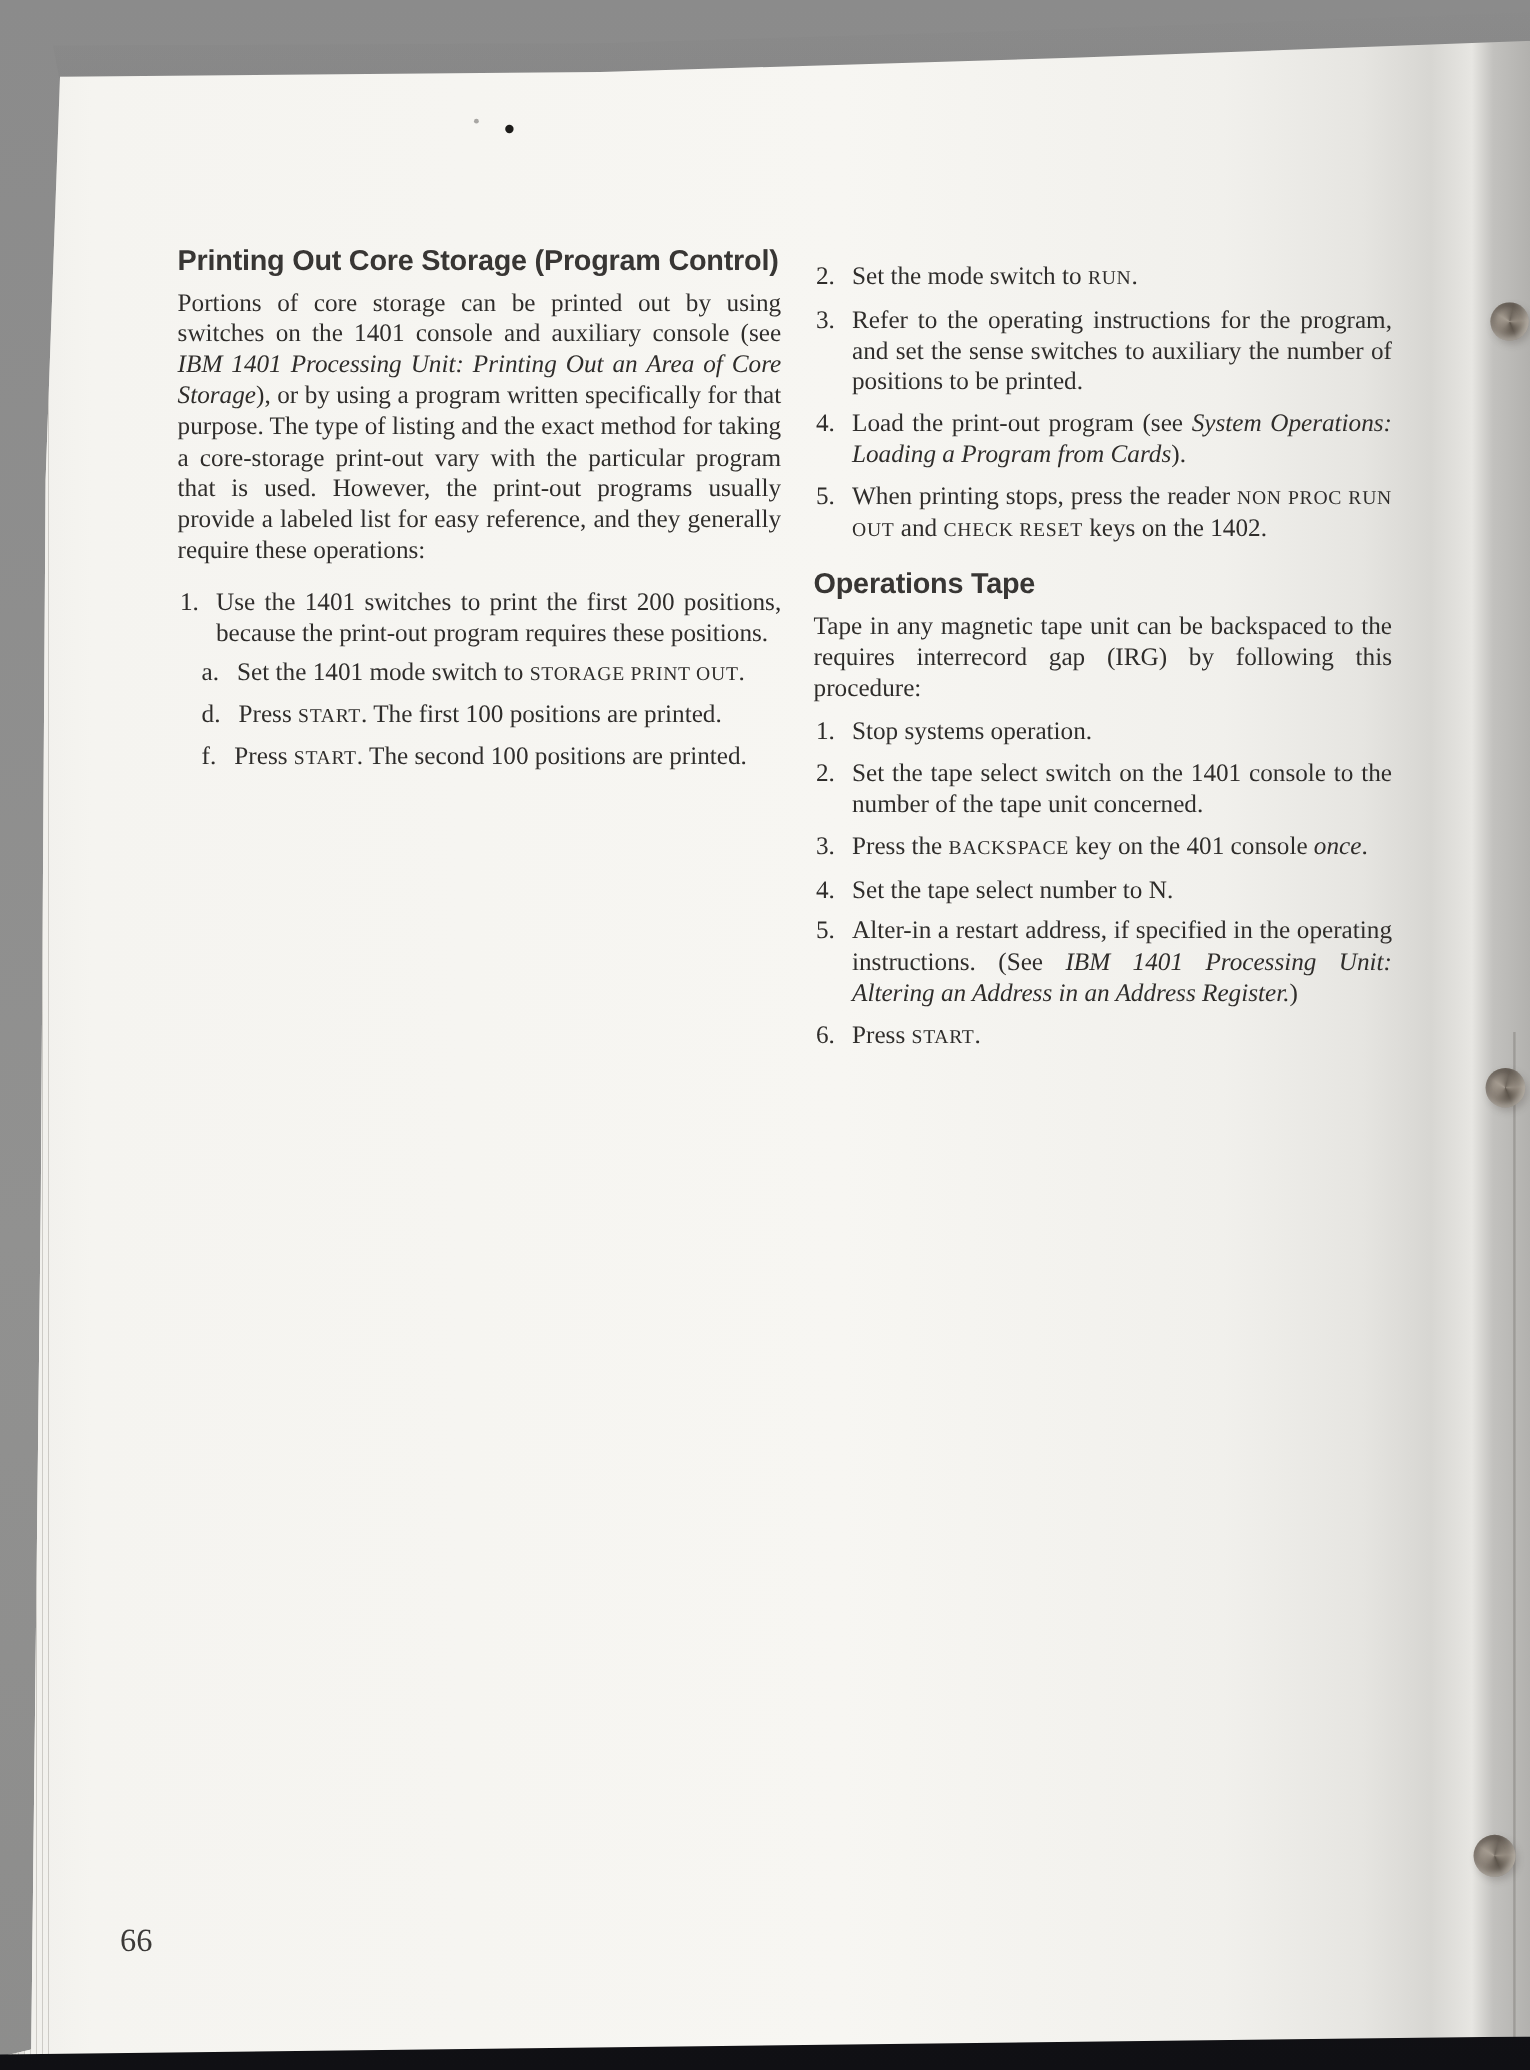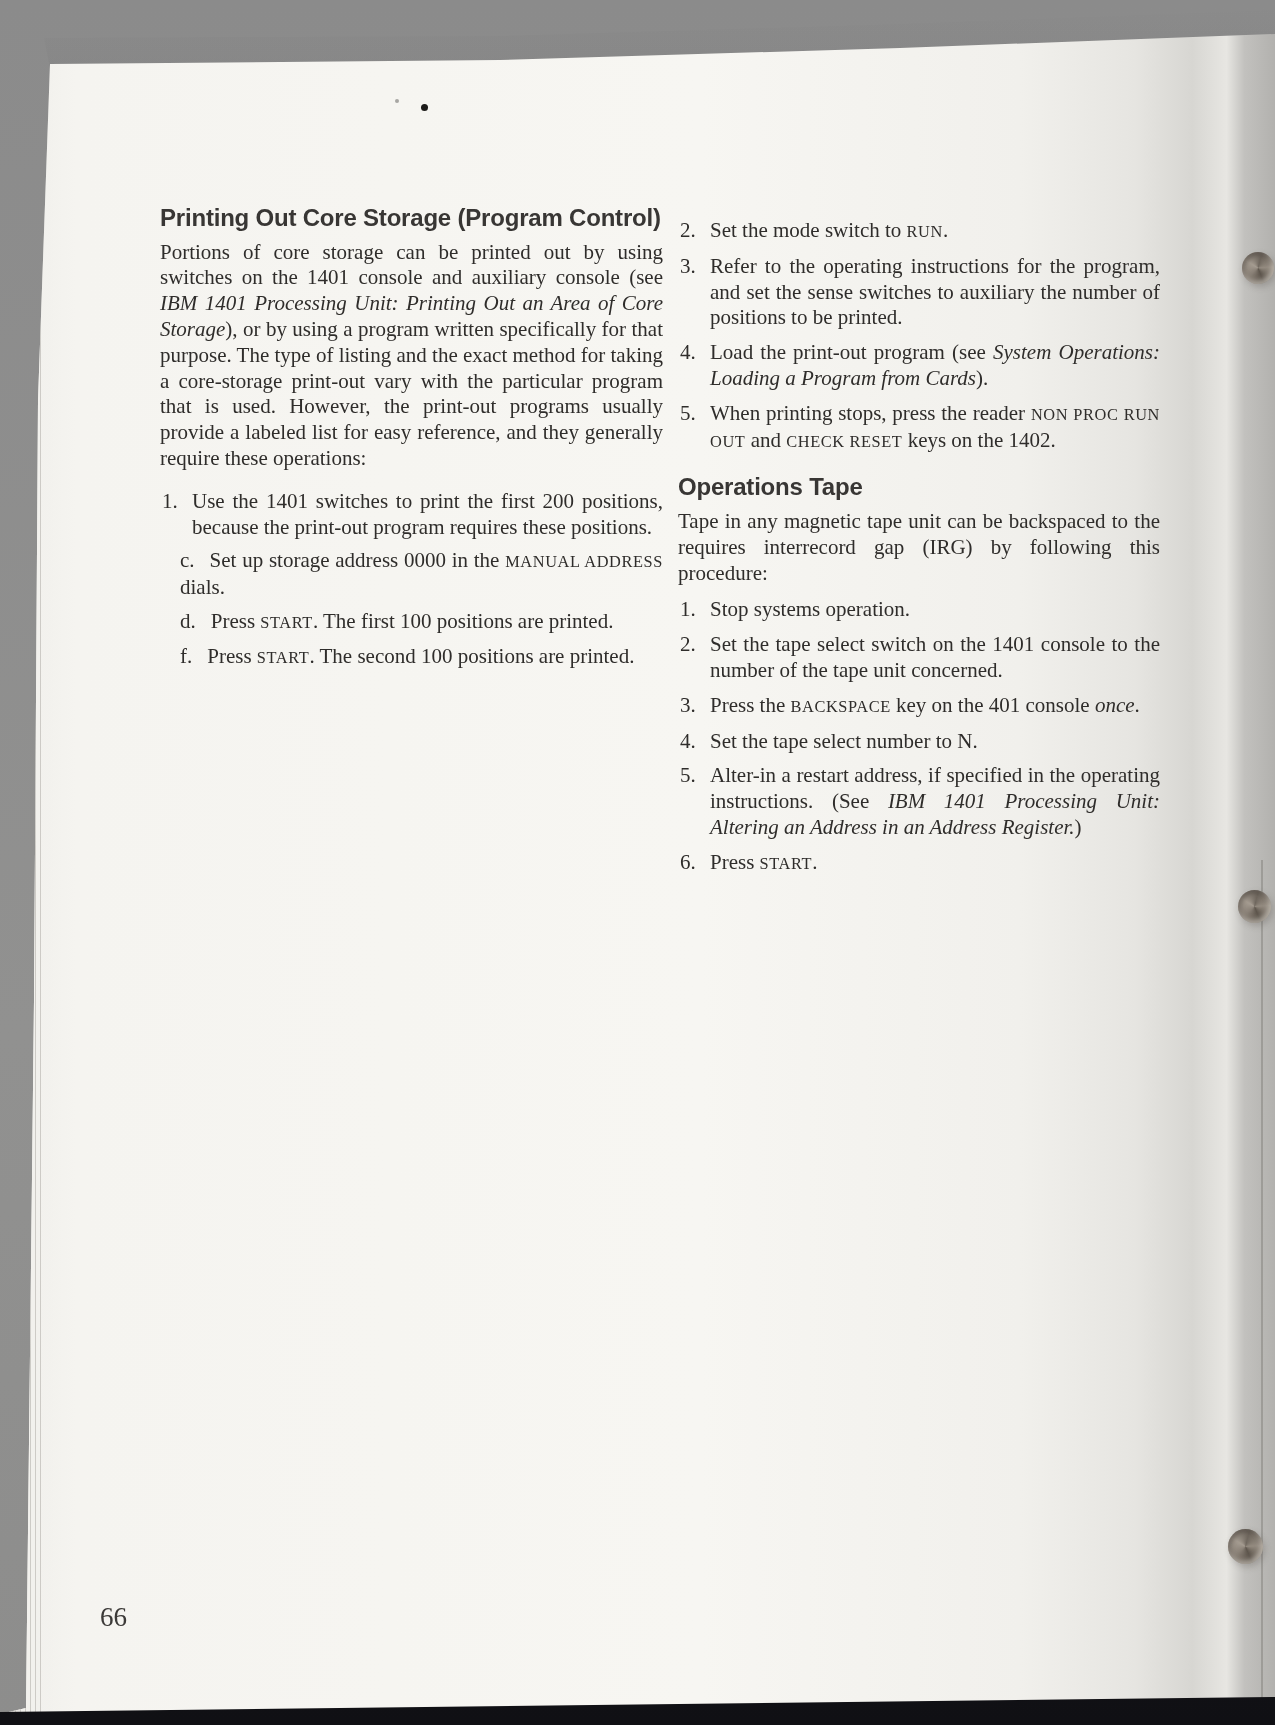--- a/index.html
+++ b/index.html
@@ -38,21 +38,21 @@
   #speck-2{left:395px;top:99px;width:4px;height:4px;opacity:.45;background:#4a4844;}
 
   
   #bottom-strip{position:absolute;inset:0;z-index:4;
     clip-path:polygon(0px 1712px,1275px 1697px,1275px 1725px,0px 1725px);
     background:linear-gradient(180deg,#26262b 0%,#17171b 60%,#101014 100%);}
 
   
   .col{position:absolute;z-index:3;font-family:"Liberation Serif","DejaVu Serif",serif;
     font-size:21px;line-height:25.8px;color:#2f2d2b;}
-  #left-col{left:148px;top:204px;width:503px;margin-left:12px;}
+  #left-col{left:148px;top:204px;width:503px;}
   #right-col{left:678px;top:218px;width:482px;}
   .head{font-family:"Liberation Sans","DejaVu Sans",sans-serif;font-weight:700;font-size:24px;
     letter-spacing:-0.2px;color:#383634;margin:0 0 8px 0;line-height:1.15;}
   .just{text-align:justify;margin:0;}
   .it{font-style:italic;}
   .sc{font-size:0.78em;letter-spacing:0.6px;}
   .li{position:relative;padding-left:32px;text-align:justify;margin-top:9px;}
   .li .num{position:absolute;left:2px;top:0;}
   .first-step{margin-top:17px;}
   .sub{margin-left:20px;text-align:justify;margin-top:8px;}
@@ -77,21 +77,21 @@
     <div id="hole-2" class="hole"></div>
     <div id="hole-3" class="hole"></div>
   </div>
 
   <div id="left-col" class="col">
     <h2 class="head">Printing Out Core Storage (Program Control)</h2>
     <p class="just"><span>Portions of core storage can be printed out by using switches on the 1401 console and auxiliary console (see </span><span class="it">IBM 1401 Processing Unit: Printing Out an Area of Core Storage</span><span>), or by using a program written specifically for that purpose. The type of listing and the exact method for taking a core-storage print-out vary with the particular program that is used. However, the print-out programs usually provide a labeled list for easy reference, and they generally require these operations:</span></p>
 
     <div class="li first-step"><span class="num">1.</span><span>Use the 1401 switches to print the first 200 positions, because the print-out program requires these positions.</span></div>
 
-    <div class="sub"><span class="subnum">c.</span><span>Set up storage address 0000 in the </span><span class="sc">MANUAL ADDRESS</span><span> dials.</span></div>
+    <div class="sub"><span class="subnum">a.</span><span>Set the 1401 mode switch to </span><span class="sc">STORAGE PRINT OUT</span><span>.</span></div>
     <div class="sub"><span class="subnum">d.</span><span>Press </span><span class="sc">START</span><span>. The first 100 positions are printed.</span></div>
     <div class="sub"><span class="subnum">f.</span><span>Press </span><span class="sc">START</span><span>. The second 100 positions are printed.</span></div>
   </div>
 
   <div id="right-col" class="col">
     <div class="li" style="margin-top:0"><span class="num">2.</span><span>Set the mode switch to </span><span class="sc">RUN</span><span>.</span></div>
     <div class="li"><span class="num">3.</span><span>Refer to the operating instructions for the program, and set the sense switches to auxiliary the number of positions to be printed.</span></div>
     <div class="li"><span class="num">4.</span><span>Load the print-out program (see </span><span class="it">System Operations: Loading a Program from Cards</span><span>).</span></div>
     <div class="li"><span class="num">5.</span><span>When printing stops, press the reader </span><span class="sc">NON PROC RUN OUT</span><span> and </span><span class="sc">CHECK RESET</span><span> keys on the 1402.</span></div>
 

